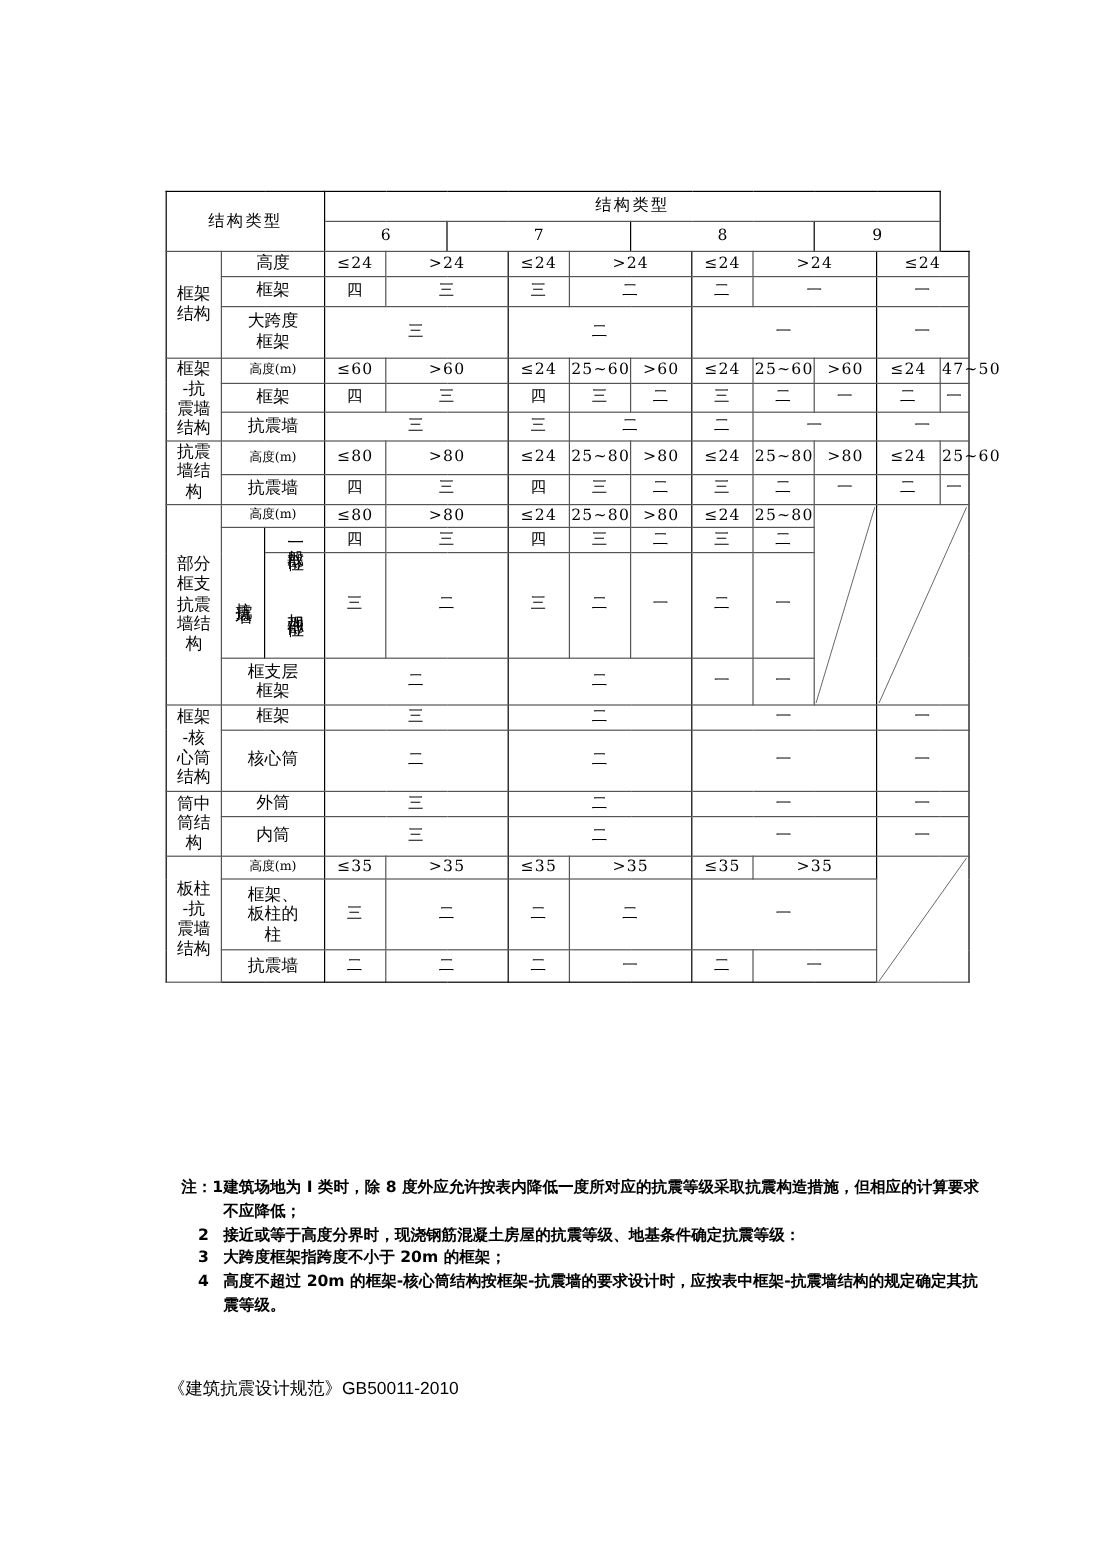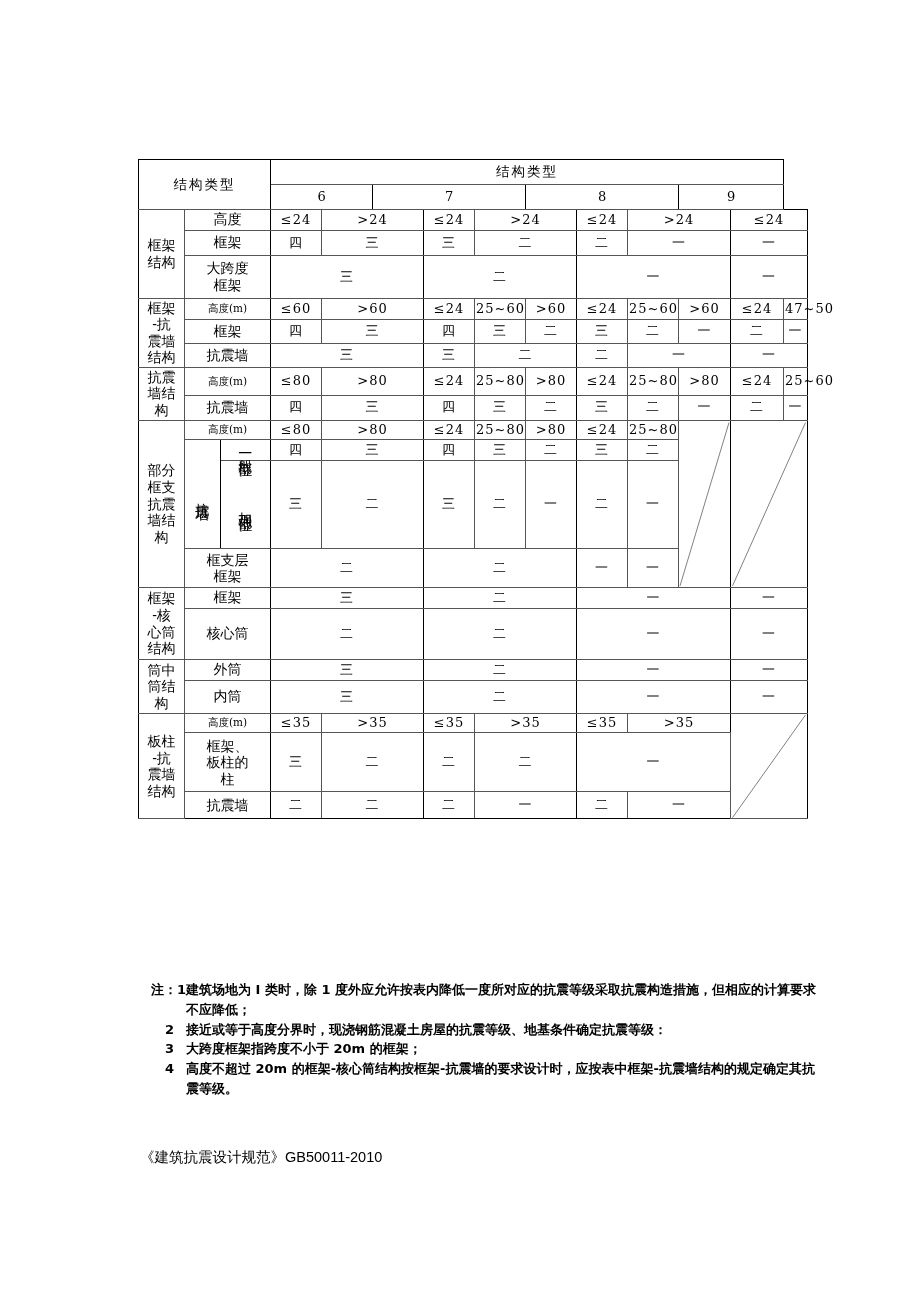--- a/index.html
+++ b/index.html
@@ -414,21 +414,21 @@
       </tr>
 
     </tbody>
   </table>
 
   <div class="notes">
     <div class="note-row">
       <div class="note-head">
         <span>注：</span><span>1</span>
       </div>
-      <div class="note-body">建筑场地为 I 类时，除 1 度外应允许按表内降低一度所对应的抗震等级采取抗震构造措施，但相应的计算要求不应降低；</div>
+      <div class="note-body">建筑场地为 I 类时，除 8 度外应允许按表内降低一度所对应的抗震等级采取抗震构造措施，但相应的计算要求不应降低；</div>
     </div>
     <div class="note-row">
       <div class="note-num">2</div>
       <div class="note-body">接近或等于高度分界时，现浇钢筋混凝土房屋的抗震等级、地基条件确定抗震等级：</div>
     </div>
     <div class="note-row">
       <div class="note-num">3</div>
       <div class="note-body">大跨度框架指跨度不小于 20m 的框架；</div>
     </div>
     <div class="note-row">

